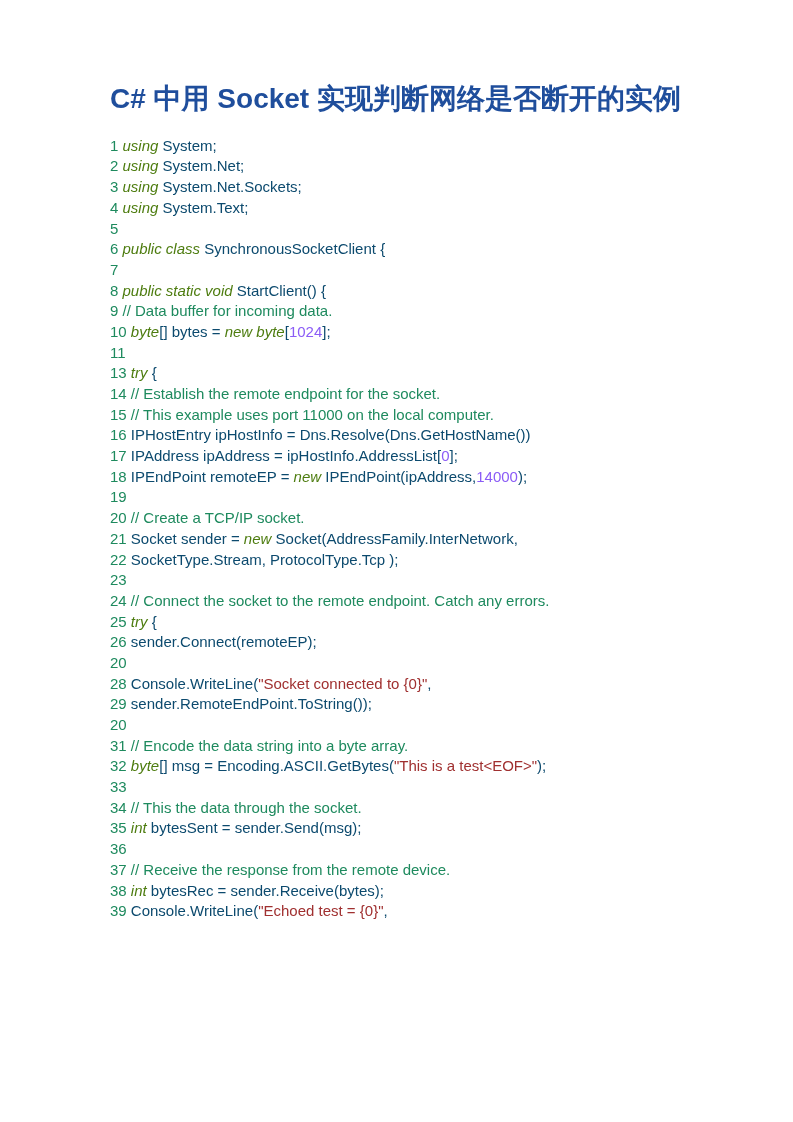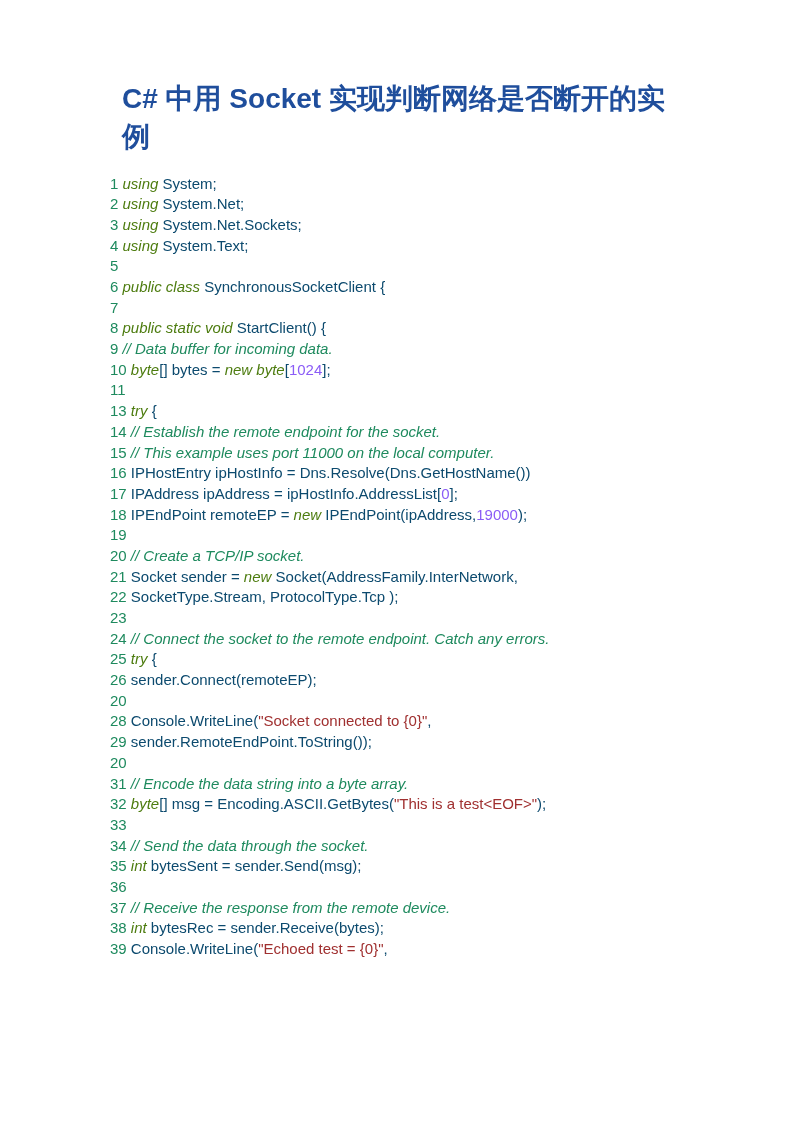--- a/index.html
+++ b/index.html
@@ -7,32 +7,32 @@
     padding: 80px 110px;
     font-family: Arial, "Microsoft YaHei", sans-serif;
     background: #fff;
     width: 793px;
     box-sizing: border-box;
   }
   h1 {
     color: #1F4E9C;
     font-size: 28px;
     font-weight: bold;
-    margin: 0 0 18px 12px;
+    margin: 0 0 18px 0;
     line-height: 1.35;
   }
   .code {
     font-size: 15px;
     line-height: 1.38;
   }
   .line { white-space: pre; }
   .ln { color: #1E8A5E; }
   .kw { color: #4d7c0f; font-style: italic; }
   .txt { color: #0c4a6e; }
-  .cm { color: #1E8A5E; font-style: italic; }
+  .cm { color: #1E8A5E; }
   .num { color: #8b5cf6; }
   .str { color: #A03030; }
 </style>
 </head>
 <body>
 
 <h1>C# 中用 Socket 实现判断网络是否断开的实例</h1>
 <div class="code" id="code">
     <div class="line"><span class="ln">1</span><span class="kw"> using</span><span class="txt"> System;</span></div>
     <div class="line"><span class="ln">2</span><span class="kw"> using</span><span class="txt"> System.Net;</span></div>
@@ -43,35 +43,35 @@
     <div class="line"><span class="ln">7</span></div>
     <div class="line"><span class="ln">8</span><span class="kw"> public static void</span><span class="txt"> StartClient() {</span></div>
     <div class="line"><span class="ln">9</span><span class="cm"> // Data buffer for incoming data.</span></div>
     <div class="line"><span class="ln">10</span><span class="kw"> byte</span><span class="txt">[] bytes = </span><span class="kw">new byte</span><span class="txt">[</span><span class="num">1024</span><span class="txt">];</span></div>
     <div class="line"><span class="ln">11</span></div>
     <div class="line"><span class="ln">13</span><span class="kw"> try</span><span class="txt"> {</span></div>
     <div class="line"><span class="ln">14</span><span class="cm"> // Establish the remote endpoint for the socket.</span></div>
     <div class="line"><span class="ln">15</span><span class="cm"> // This example uses port 11000 on the local computer.</span></div>
     <div class="line"><span class="ln">16</span><span class="txt"> IPHostEntry ipHostInfo = Dns.Resolve(Dns.GetHostName())</span></div>
     <div class="line"><span class="ln">17</span><span class="txt"> IPAddress ipAddress = ipHostInfo.AddressList[</span><span class="num">0</span><span class="txt">];</span></div>
-    <div class="line"><span class="ln">18</span><span class="txt"> IPEndPoint remoteEP = </span><span class="kw">new</span><span class="txt"> IPEndPoint(ipAddress,</span><span class="num">19000</span><span class="txt">);</span></div>
+    <div class="line"><span class="ln">18</span><span class="txt"> IPEndPoint remoteEP = </span><span class="kw">new</span><span class="txt"> IPEndPoint(ipAddress,</span><span class="num">14000</span><span class="txt">);</span></div>
     <div class="line"><span class="ln">19</span></div>
     <div class="line"><span class="ln">20</span><span class="cm"> // Create a TCP/IP socket.</span></div>
     <div class="line"><span class="ln">21</span><span class="txt"> Socket sender = </span><span class="kw">new</span><span class="txt"> Socket(AddressFamily.InterNetwork,</span></div>
     <div class="line"><span class="ln">22</span><span class="txt"> SocketType.Stream, ProtocolType.Tcp );</span></div>
     <div class="line"><span class="ln">23</span></div>
     <div class="line"><span class="ln">24</span><span class="cm"> // Connect the socket to the remote endpoint. Catch any errors.</span></div>
     <div class="line"><span class="ln">25</span><span class="kw"> try</span><span class="txt"> {</span></div>
     <div class="line"><span class="ln">26</span><span class="txt"> sender.Connect(remoteEP);</span></div>
     <div class="line"><span class="ln">20</span></div>
     <div class="line"><span class="ln">28</span><span class="txt"> Console.WriteLine(</span><span class="str">"Socket connected to {0}"</span><span class="txt">,</span></div>
     <div class="line"><span class="ln">29</span><span class="txt"> sender.RemoteEndPoint.ToString());</span></div>
     <div class="line"><span class="ln">20</span></div>
     <div class="line"><span class="ln">31</span><span class="cm"> // Encode the data string into a byte array.</span></div>
     <div class="line"><span class="ln">32</span><span class="kw"> byte</span><span class="txt">[] msg = Encoding.ASCII.GetBytes(</span><span class="str">"This is a test&lt;EOF&gt;"</span><span class="txt">);</span></div>
     <div class="line"><span class="ln">33</span></div>
-    <div class="line"><span class="ln">34</span><span class="cm"> // Send the data through the socket.</span></div>
+    <div class="line"><span class="ln">34</span><span class="cm"> // This the data through the socket.</span></div>
     <div class="line"><span class="ln">35</span><span class="kw"> int</span><span class="txt"> bytesSent = sender.Send(msg);</span></div>
     <div class="line"><span class="ln">36</span></div>
     <div class="line"><span class="ln">37</span><span class="cm"> // Receive the response from the remote device.</span></div>
     <div class="line"><span class="ln">38</span><span class="kw"> int</span><span class="txt"> bytesRec = sender.Receive(bytes);</span></div>
     <div class="line"><span class="ln">39</span><span class="txt"> Console.WriteLine(</span><span class="str">"Echoed test = {0}"</span><span class="txt">,</span></div>
   </div>
 
 </body></html>

